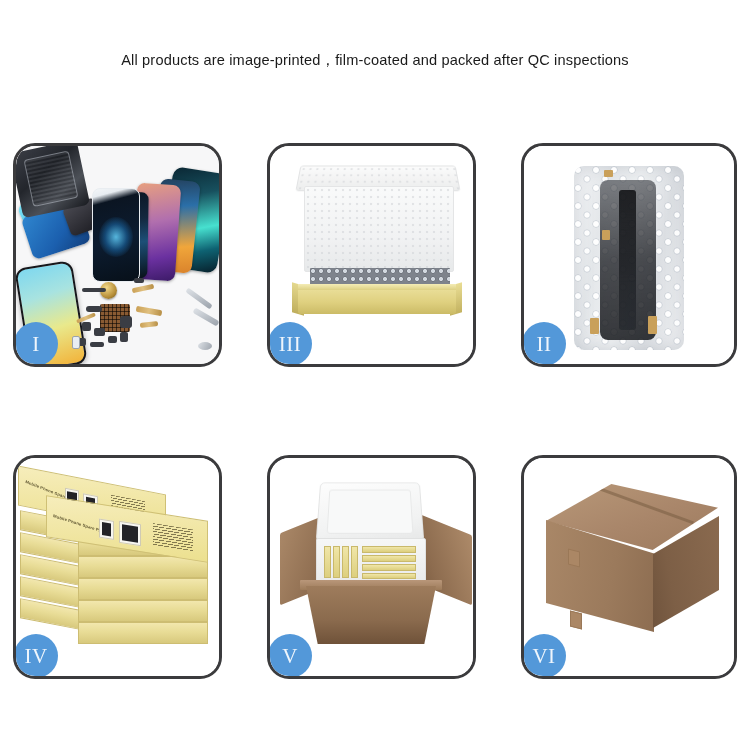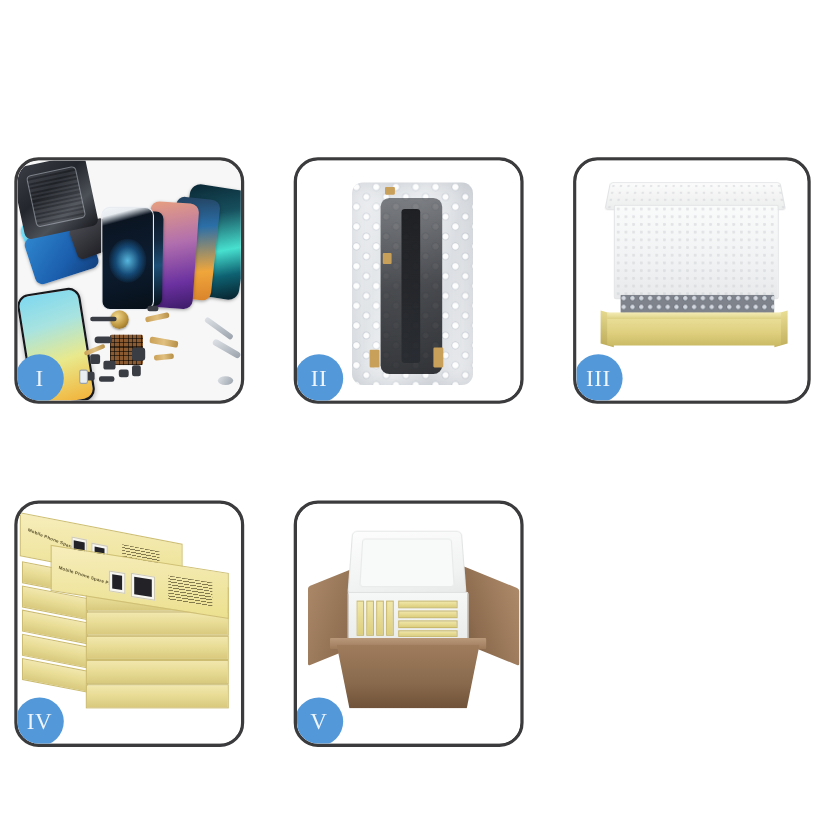--- a/index.html
+++ b/index.html
@@ -410,20 +410,21 @@
   .c-tape {
     position: absolute;
     background: #ab8765;
     border: .5px solid #9a7857;
   }
 </style>
 </head>
 <body>
 
 <div class="header">
+  <p class="subtitle">All products are image-printed，film-coated and packed after QC inspections</p>
 </div>
 
 <div class="grid">
 
   <div class="panel">
     <div class="panel-inner p1">
       <div class="ph ph-blue"></div>
       <div class="ph ph-blue2"></div>
       <div class="ph ph-back"></div>
       <div class="ph ph-teal2"></div>
@@ -451,50 +452,50 @@
       <div class="flex" style="left:116px;top:140px;width:22px;height:5px;transform:rotate(-12deg);"></div>
       <div class="flex" style="left:120px;top:162px;width:26px;height:6px;transform:rotate(10deg);"></div>
       <div class="flex" style="left:60px;top:170px;width:20px;height:4px;transform:rotate(-22deg);"></div>
       <div class="flex" style="left:124px;top:176px;width:18px;height:5px;transform:rotate(-6deg);"></div>
 
       <div class="tool" style="left:168px;top:150px;width:30px;height:5px;transform:rotate(36deg);"></div>
       <div class="tool" style="left:176px;top:168px;width:28px;height:6px;transform:rotate(30deg);border-radius:3px;"></div>
       <div class="tool" style="left:182px;top:196px;width:14px;height:8px;border-radius:50%;"></div>
     </div>
     <div class="badge">I</div>
-  </div>
-
-  <div class="panel">
-    <div class="panel-inner p2">
-      <div class="bubble-bag">
-        <div class="inner-part"></div>
-      </div>
-      <div class="tape" style="left:80px;top:24px;width:9px;height:7px;"></div>
-      <div class="tape" style="left:78px;top:84px;width:8px;height:10px;"></div>
-      <div class="tape" style="left:66px;top:172px;width:9px;height:16px;"></div>
-      <div class="tape" style="left:124px;top:170px;width:9px;height:18px;"></div>
-    </div>
-    <div class="badge">II</div>
   </div>
 
   <div class="panel">
     <div class="panel-inner p3">
       <div class="foam-lid">
           <div class="foam-tex"></div>
         </div>
       <div class="foam-back">
           <div class="foam-tex"></div>
         </div>
       <div class="bubble-fill"></div>
       <div class="ybox-left"></div>
       <div class="ybox-right"></div>
       <div class="ybox-front"></div>
       <div class="ybox-rim"></div>
     </div>
     <div class="badge">III</div>
+  </div>
+
+  <div class="panel">
+    <div class="panel-inner p2">
+      <div class="bubble-bag">
+        <div class="inner-part"></div>
+      </div>
+      <div class="tape" style="left:80px;top:24px;width:9px;height:7px;"></div>
+      <div class="tape" style="left:78px;top:84px;width:8px;height:10px;"></div>
+      <div class="tape" style="left:66px;top:172px;width:9px;height:16px;"></div>
+      <div class="tape" style="left:124px;top:170px;width:9px;height:18px;"></div>
+    </div>
+    <div class="badge">II</div>
   </div>
 
   <div class="panel">
     <div class="panel-inner p4">
       <div class="stack">
 
         <div class="sbox" style="left:4px;top:58px;width:60px;height:20px;transform:skewY(11deg);"></div>
         <div class="sbox" style="left:4px;top:80px;width:60px;height:20px;transform:skewY(11deg);"></div>
         <div class="sbox" style="left:4px;top:102px;width:60px;height:20px;transform:skewY(11deg);"></div>
         <div class="sbox" style="left:4px;top:124px;width:60px;height:20px;transform:skewY(11deg);"></div>
@@ -548,14 +549,25 @@
         <div class="ybar" style="left:38px;top:11px;width:54px;height:7px;"></div>
         <div class="ybar" style="left:38px;top:20px;width:54px;height:7px;"></div>
         <div class="ybar" style="left:38px;top:29px;width:54px;height:6px;"></div>
       </div>
       <div class="carton-rim"></div>
       <div class="carton-front"></div>
     </div>
     <div class="badge">V</div>
   </div>
 
+  <div class="panel">
+    <div class="panel-inner p6">
+      <div class="c-top"></div>
+      <div class="c-top-seam"></div>
+      <div class="c-left"></div>
+      <div class="c-right"></div>
+      <div class="c-tape" style="left:44px;top:92px;width:12px;height:16px;transform:skewY(14deg);"></div>
+      <div class="c-tape" style="left:46px;top:154px;width:12px;height:16px;transform:skewY(14deg);"></div>
+    </div>
+    <div class="badge">VI</div>
+  </div>
 
 </div>
 
 </body></html>

